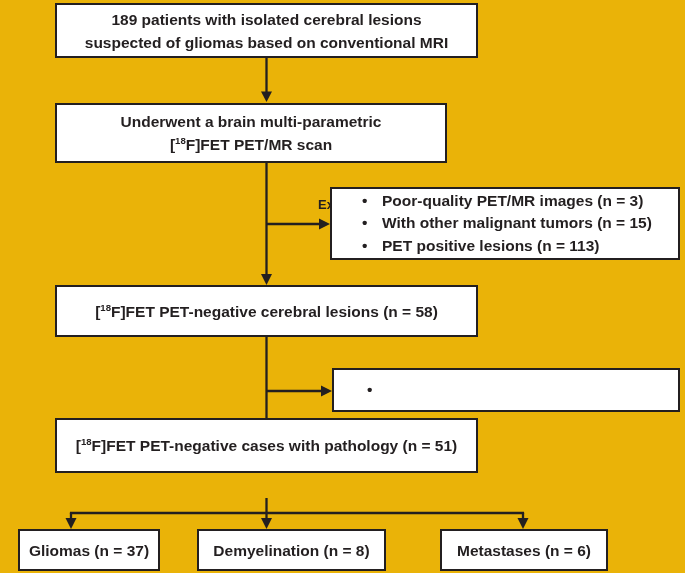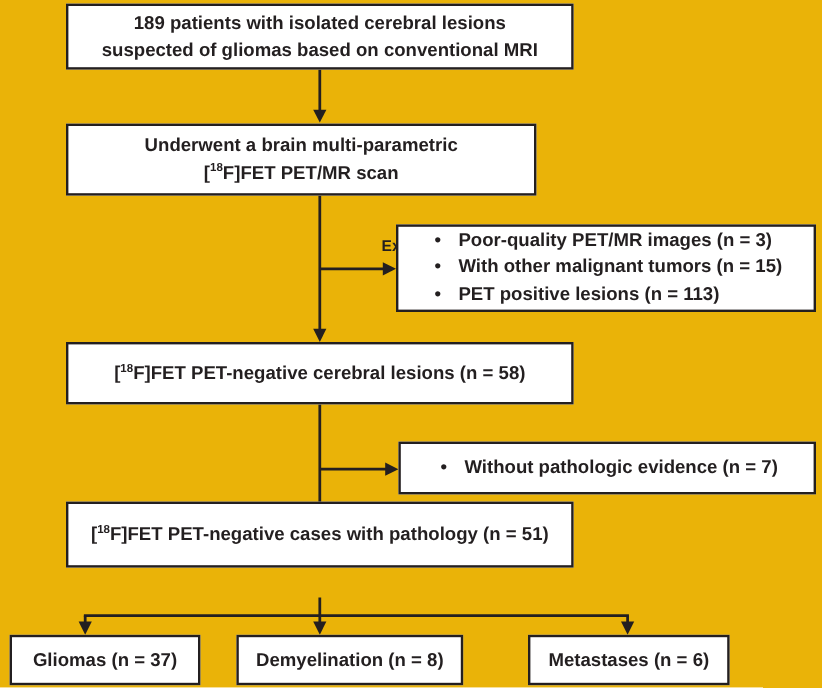--- a/index.html
+++ b/index.html
@@ -72,21 +72,21 @@
     line-height: 22.5px;
     font-size: 15.5px;
     white-space: nowrap;
   }
   .bullet {
     display: inline-block;
     width: 20px;
     flex: 0 0 20px;
   }
   
-  .box-gliomas         { left: 8px;   top: 529px; width: 159px; height: 42px; }
+  .box-gliomas         { left: 18px;   top: 529px; width: 142px; height: 42px; }
   .box-demyelination   { left: 197px; top: 529px; width: 189px; height: 42px; }
   .box-metastases      { left: 440px; top: 529px; width: 168px; height: 42px; }
   .box.outcome .line   { font-size: 15.5px; }
   
   .excluded-label {
     position: absolute;
     left: 271px;
     top: 197px;
     font-size: 13px;
     font-weight: bold;
@@ -150,21 +150,20 @@
     </div>
   </div>
 
   <div class="box single box-negative">
     <div class="line"><span>[</span><sup>18</sup><span>F]FET PET-negative cerebral lesions (n = 58)</span></div>
   </div>
 
   <div class="box-list box-without">
     <div class="bullet-row">
       <span class="bullet">•</span>
-      <span>Without pathologic evidence (n = 7)</span>
     </div>
   </div>
 
   <div class="box single box-pathology">
     <div class="line"><span>[</span><sup>18</sup><span>F]FET PET-negative cases with pathology (n = 51)</span></div>
   </div>
 
   <div class="box outcome box-gliomas">
     <div class="line">Gliomas (n = 37)</div>
   </div>

